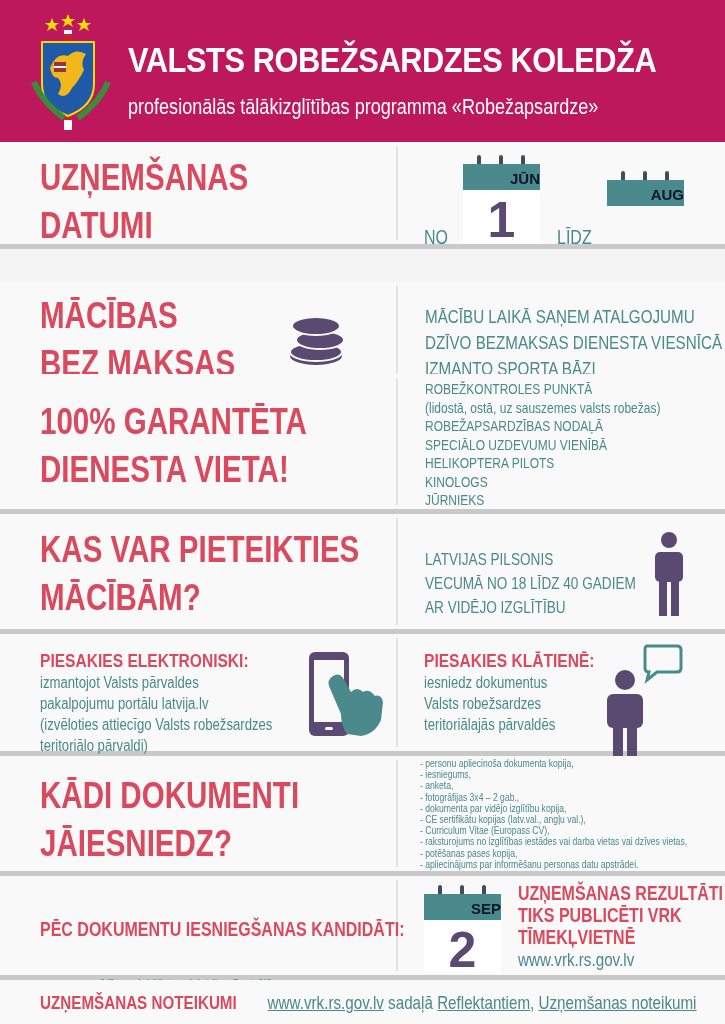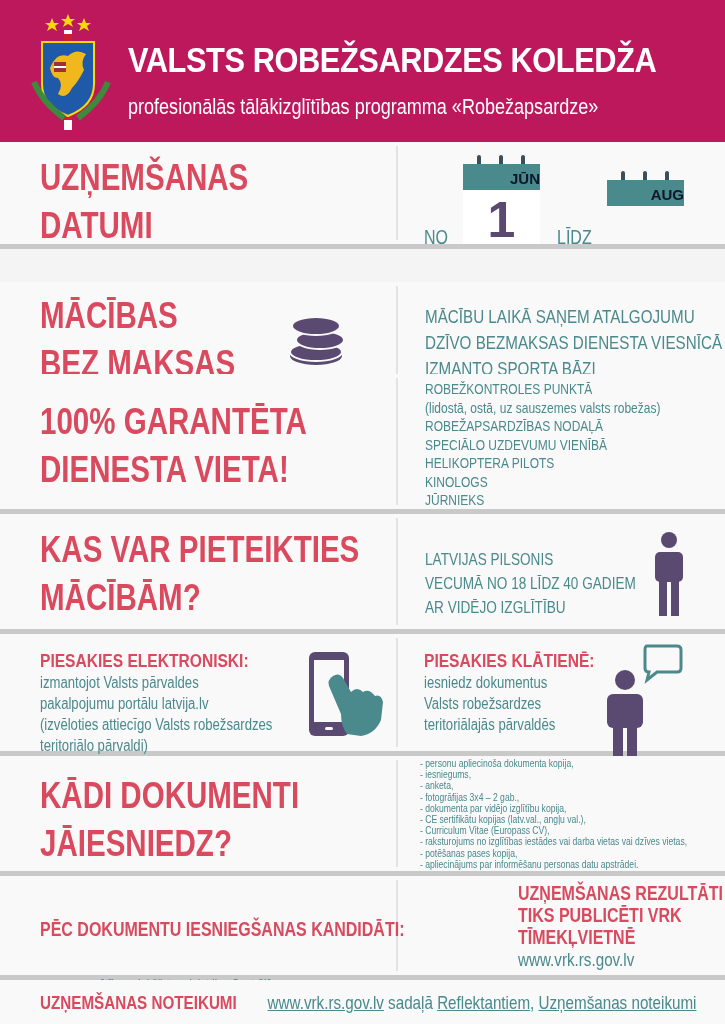--- a/index.html
+++ b/index.html
@@ -226,20 +226,27 @@
 
 <div class="row" style="top:876px;height:104px;">
   <div class="divider"></div>
   <div style="position:absolute;left:40px;top:6px;transform:scaleX(0.8);transform-origin:left top;white-space:pre;">
     <div class="sub-red" style="font-size:20px;">PĒC DOKUMENTU IESNIEGŠANAS KANDIDĀTI:</div>
     <div class="body-teal" style="font-size:13.5px;line-height:16px;">- saņem nosūtījumu Iekšlietu ministrijas Centrālās</div>
     
     
     
   </div>
+  <div class="cal" style="left:424px;top:8px;width:77px;height:90px;">
+    <div class="ring" style="left:13px;"></div>
+    <div class="ring" style="left:35px;"></div>
+    <div class="ring" style="left:57px;"></div>
+    <div class="top">SEP</div>
+    <div class="page">2</div>
+  </div>
   <div style="position:absolute;left:518px;top:6px;transform:scaleX(0.8);transform-origin:left top;white-space:nowrap;">
     <div class="sub-red" style="font-size:20px;line-height:22px;">UZŅEMŠANAS REZULTĀTI</div>
     <div class="sub-red" style="font-size:20px;line-height:22px;">TIKS PUBLICĒTI VRK</div>
     <div class="sub-red" style="font-size:20px;line-height:22px;">TĪMEKĻVIETNĒ</div>
     <div style="color:#4a898c;font-size:19px;line-height:24px;">www.vrk.rs.gov.lv</div>
   </div>
 </div>
 
 <div style="position:absolute;left:0;top:980px;width:725px;height:44px;background:#f9f9f9;">
   <div style="position:absolute;left:40px;top:12px;white-space:nowrap;transform:scaleX(0.8);transform-origin:left top;font-size:19px;">

